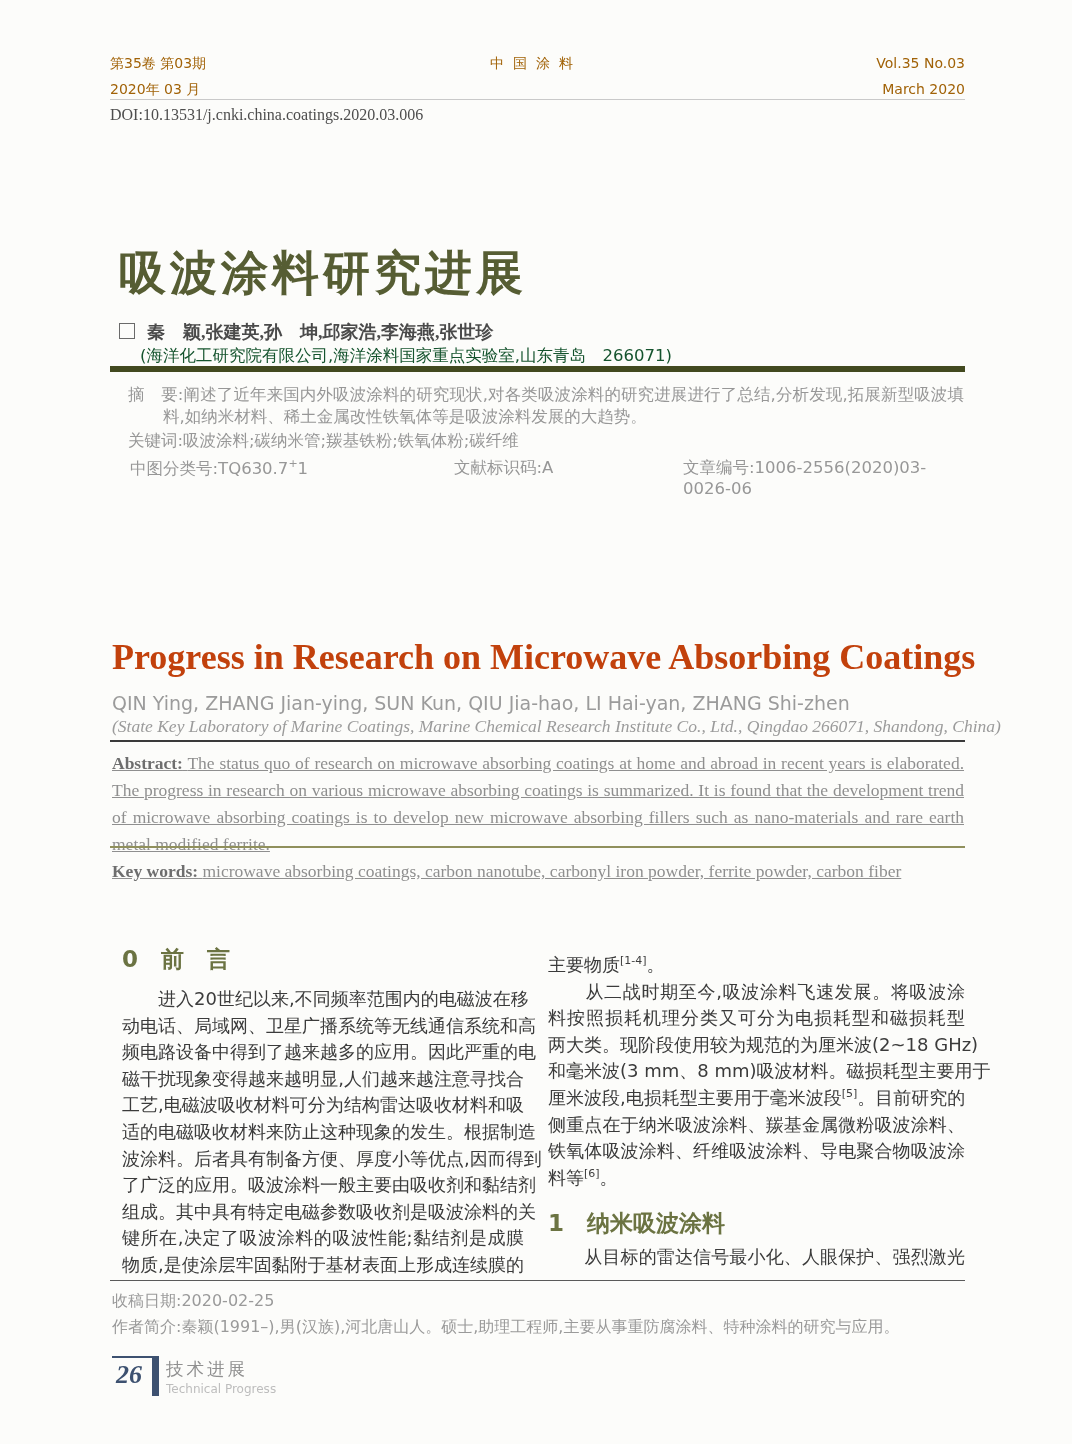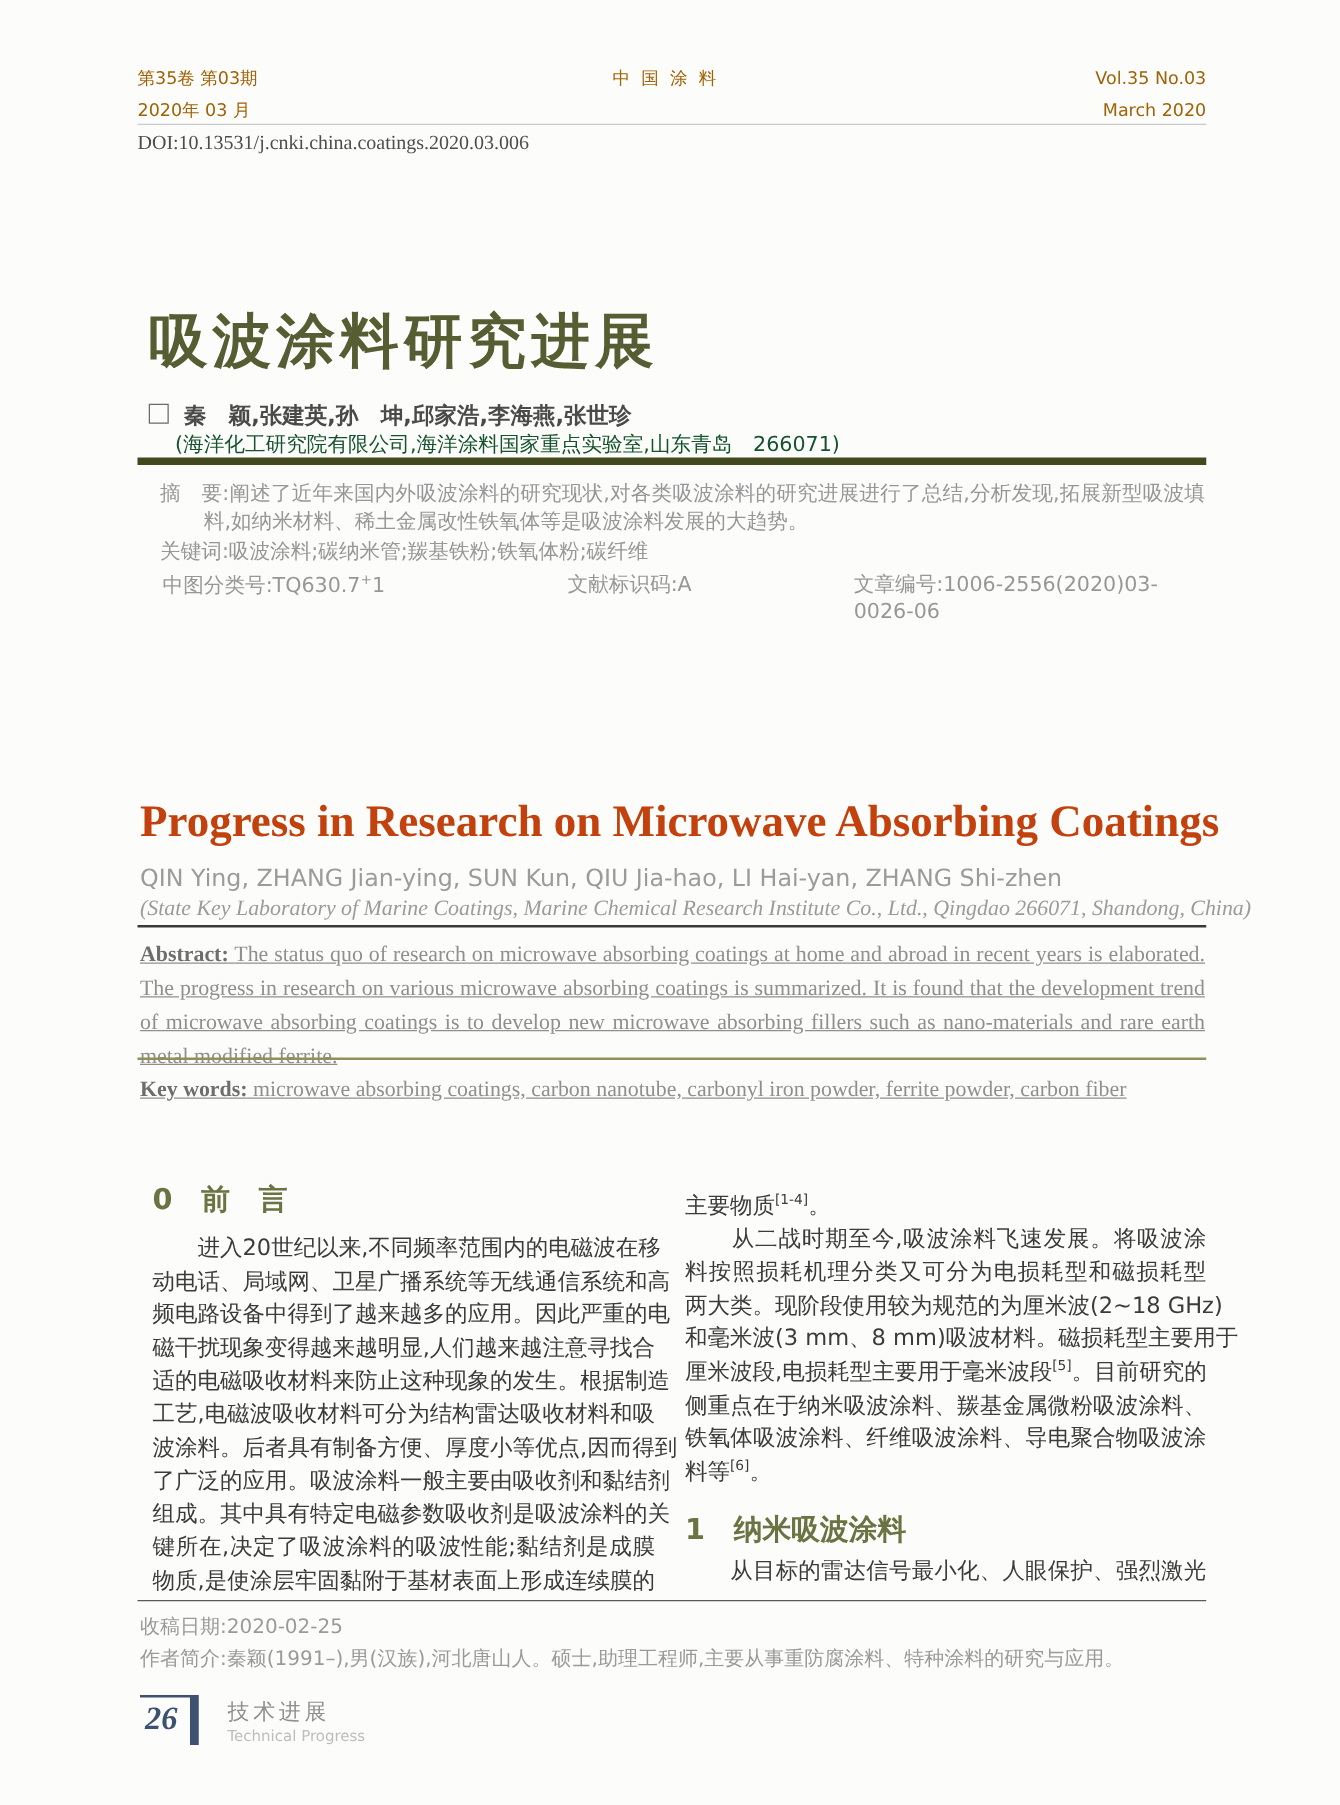--- a/index.html
+++ b/index.html
@@ -15,21 +15,21 @@
   .hdr-center{left:0;right:0;text-align:center;}
   .hdr-center .cn{letter-spacing:9px;}
   .hdr-center .en{letter-spacing:1px;}
   .hdr-right{right:107px;text-align:right;}
   .hdr-rule{position:absolute;left:110px;right:107px;top:99px;border-top:1px solid #c9c9c9;}
   .doi{position:absolute;left:110px;top:106px;font-size:16px;color:#4d4d4d;
        font-family:"Liberation Serif","DejaVu Serif",serif;}
   
   .cn-title{position:absolute;left:119px;top:242px;font-size:47px;font-weight:700;
             letter-spacing:4px;color:#565d33;}
-  .cn-authors{position:absolute;left:119px;top:320px;font-size:18px;font-weight:600;color:#4a4a4a;}
+  .cn-authors{position:absolute;left:119px;top:320px;font-size:18px;font-weight:600;color:#4a4a4a;font-family:Liberation Serif, serif;}
   .cn-authors .sq{display:inline-block;width:14px;height:14px;border:1.5px solid #6a6a6a;
                   margin-right:12px;vertical-align:-1px;}
   .cn-affil{position:absolute;left:140px;top:345px;font-size:16.5px;font-weight:400;color:#14532d;}
   .thick-bar{position:absolute;left:110px;right:107px;top:366px;height:6px;background:#42491f;}
   
   .cn-abs{position:absolute;left:128px;top:384px;width:836px;font-size:16.5px;
           line-height:22px;color:#979797;}
   .cn-abs p{margin:0;padding-left:35px;text-indent:-35px;text-align:justify;}
   .cn-kw{position:absolute;left:128px;top:430px;font-size:16.5px;color:#979797;}
   .clc-row{position:absolute;left:110px;right:107px;top:457px;font-size:16.5px;color:#979797;}
@@ -59,21 +59,21 @@
   .body-line sup{font-size:11px;line-height:0;}
   
   .fn-rule{position:absolute;left:110px;right:107px;top:1280px;border-top:1px solid #5a5a5a;}
   .fn{position:absolute;left:112px;top:1288px;font-size:16px;line-height:26px;color:#9a9a9a;}
   
   .footer{position:absolute;left:112px;top:1356px;display:flex;align-items:flex-start;}
   .pg-box{border-top:2px solid #3d5170;padding:2px 10px 0 4px;}
   .pg-num{font-size:26px;font-weight:700;font-style:italic;color:#3d5170;
           font-family:"Liberation Serif","DejaVu Serif",serif;}
   .pg-bar{width:7px;height:40px;background:#3d5170;}
-  .pg-txt{margin-left:23px;padding-top:1px;}
+  .pg-txt{margin-left:7px;padding-top:1px;}
   .pg-cn{font-size:17.5px;color:#8f8f8f;letter-spacing:3px;}
   .pg-en{font-size:12px;color:#bdbdbd;margin-top:1px;}
 </style>
 </head>
 <body>
 
 <div class="page">
 
   <div class="hdr hdr-left">
     <div>第35卷 第03期</div>
@@ -120,22 +120,22 @@
     <span>microwave absorbing coatings, carbon nanotube, carbonyl iron powder, ferrite powder, carbon fiber</span>
   </div>
   <div class="en-rule-bottom"></div>
 
   <div class="sec-heading" style="left:122px;top:944px;">0　前　言</div>
   <div id="left-lines" class="col col-left" style="top:986px;">
       <div class="body-line">　　进入20世纪以来,不同频率范围内的电磁波在移</div>
       <div class="body-line">动电话、局域网、卫星广播系统等无线通信系统和高</div>
       <div class="body-line">频电路设备中得到了越来越多的应用。因此严重的电</div>
       <div class="body-line">磁干扰现象变得越来越明显,人们越来越注意寻找合</div>
+      <div class="body-line">工艺,电磁波吸收材料可分为结构雷达吸收材料和吸</div>
       <div class="body-line">适的电磁吸收材料来防止这种现象的发生。根据制造</div>
-      <div class="body-line">工艺,电磁波吸收材料可分为结构雷达吸收材料和吸</div>
       <div class="body-line">波涂料。后者具有制备方便、厚度小等优点,因而得到</div>
       <div class="body-line">了广泛的应用。吸波涂料一般主要由吸收剂和黏结剂</div>
       <div class="body-line">组成。其中具有特定电磁参数吸收剂是吸波涂料的关</div>
       <div class="body-line">键所在,决定了吸波涂料的吸波性能;黏结剂是成膜</div>
       <div class="body-line">物质,是使涂层牢固黏附于基材表面上形成连续膜的</div>
     </div>
 
   <div id="right-lines-1" class="col col-right" style="top:952px;">
       <div class="body-line short">主要物质<sup>[1-4]</sup>。</div>
       <div class="body-line">　　从二战时期至今,吸波涂料飞速发展。将吸波涂</div>

